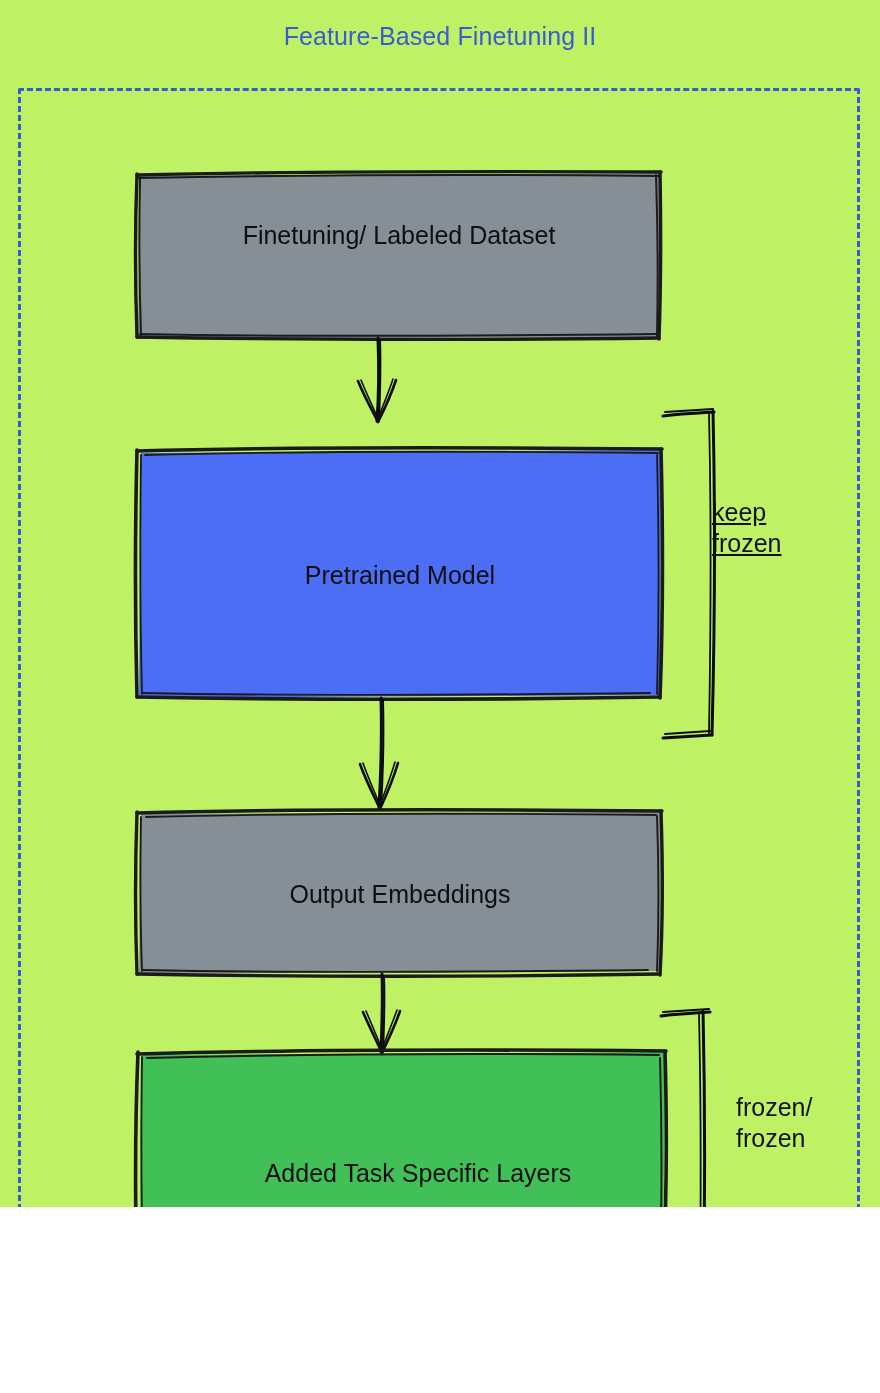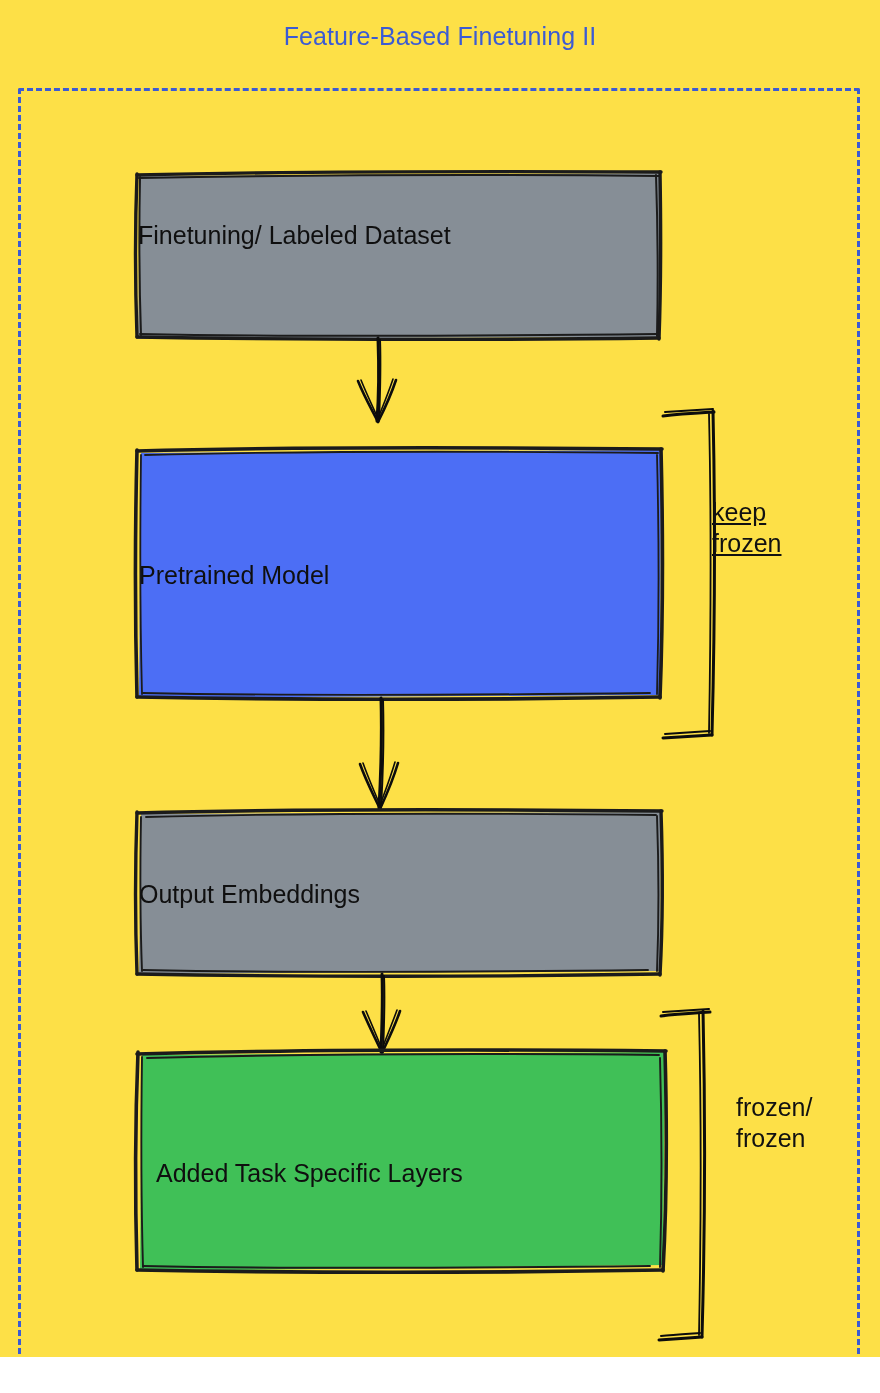--- a/index.html
+++ b/index.html
@@ -6,22 +6,22 @@
     margin: 0;
     padding: 0;
     background: #ffffff;
   }
   body {
     font-family: "Liberation Sans", sans-serif;
   }
   #canvas {
     position: relative;
     width: 880px;
-    height: 1357px;
-    background: #fde047;
+    height: 1207px;
+    background: #bef264;
     overflow: hidden;
   }
   #diagram-title {
     position: absolute;
     left: 0;
     top: 22px;
     width: 880px;
     text-align: center;
     font-size: 25px;
     font-weight: 400;
@@ -42,20 +42,21 @@
   }
   .svg-layer {
     position: absolute;
     left: 0;
     top: 0;
     width: 880px;
     height: 1393px;
   }
   .node-label {
     position: absolute;
+    text-align: center;
     color: #0f0f0f;
     font-size: 25px;
     font-family: "Liberation Sans", sans-serif;
     white-space: nowrap;
     pointer-events: none;
   }
   .bracket-label {
     position: absolute;
     color: #111111;
     font-size: 25px;

